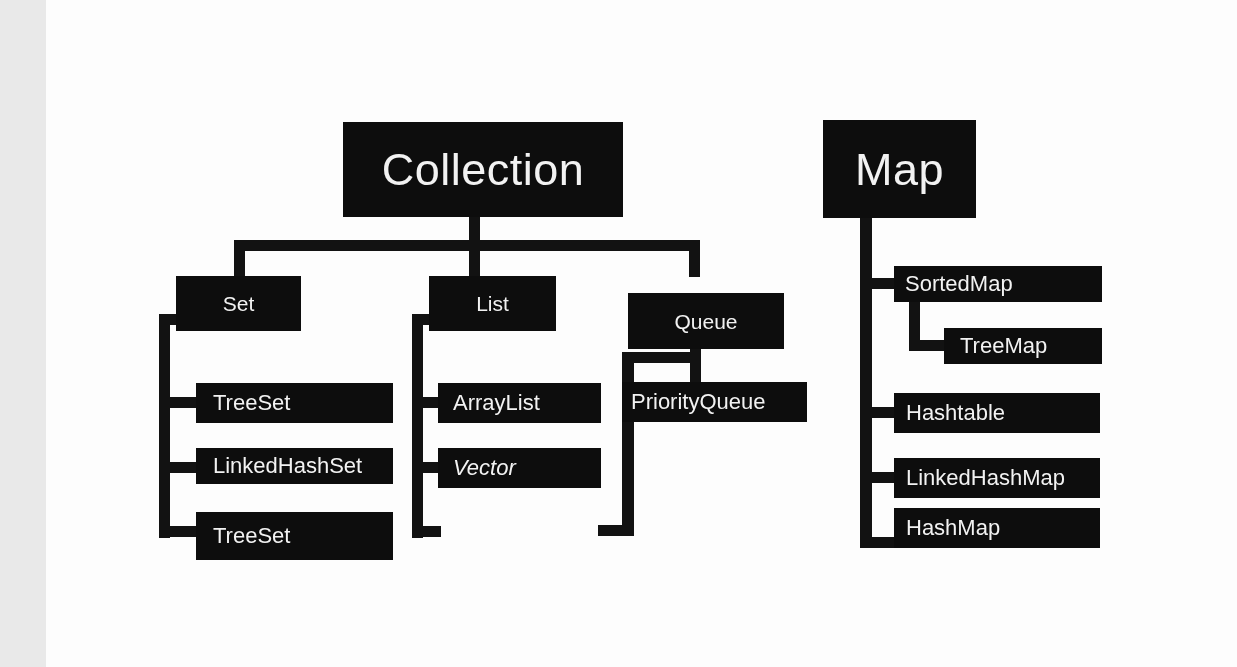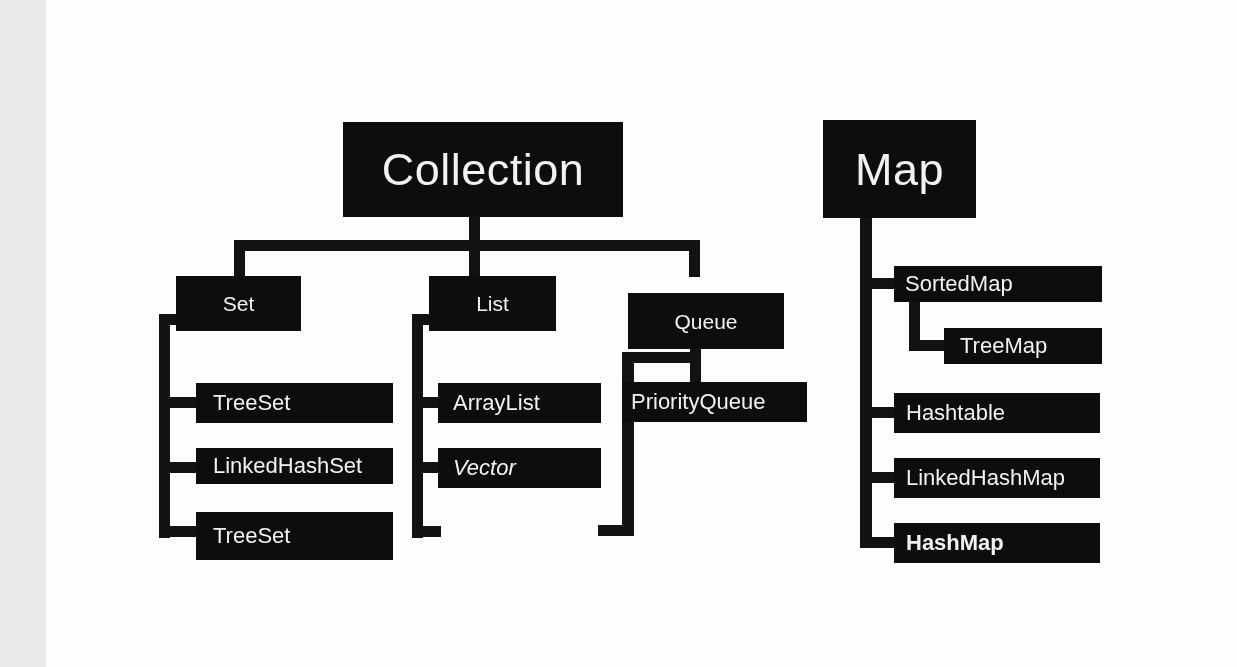--- a/index.html
+++ b/index.html
@@ -47,21 +47,21 @@
   .n-linkedhashset{left:150px;top:448px;width:197px;height:36px;padding-left:17px;}
   .n-treeset{left:150px;top:512px;width:197px;height:48px;padding-left:17px;}
   .n-arraylist{left:392px;top:383px;width:163px;height:40px;padding-left:15px;}
   .n-vector{left:392px;top:448px;width:163px;height:40px;padding-left:15px;font-style:italic;}
   .n-linkedlist{left:392px;top:512px;width:163px;height:40px;padding-left:15px;}
   .n-priorityqueue{left:576px;top:382px;width:185px;height:40px;padding-left:9px;}
   .n-sortedmap{left:848px;top:266px;width:208px;height:36px;padding-left:11px;}
   .n-treemap{left:898px;top:328px;width:158px;height:36px;padding-left:16px;}
   .n-hashtable{left:848px;top:393px;width:206px;height:40px;padding-left:12px;}
   .n-linkedhashmap{left:848px;top:458px;width:206px;height:40px;padding-left:12px;}
-  .n-hashmap{left:848px;top:523px;width:206px;height:40px;padding-left:12px;font-weight:bold;}
+  .n-hashmap{left:848px;top:508px;width:206px;height:40px;padding-left:12px;}
 
   
   .c-stem{left:423px;top:217px;width:11px;height:29px;}
   .c-bar{left:188px;top:240px;width:466px;height:11px;}
   .c-drop-set{left:188px;top:240px;width:11px;height:38px;}
   .c-drop-list{left:423px;top:246px;width:11px;height:32px;}
   .c-drop-queue{left:643px;top:240px;width:11px;height:37px;}
 
   
   .s-elbow{left:113px;top:314px;width:20px;height:11px;}

